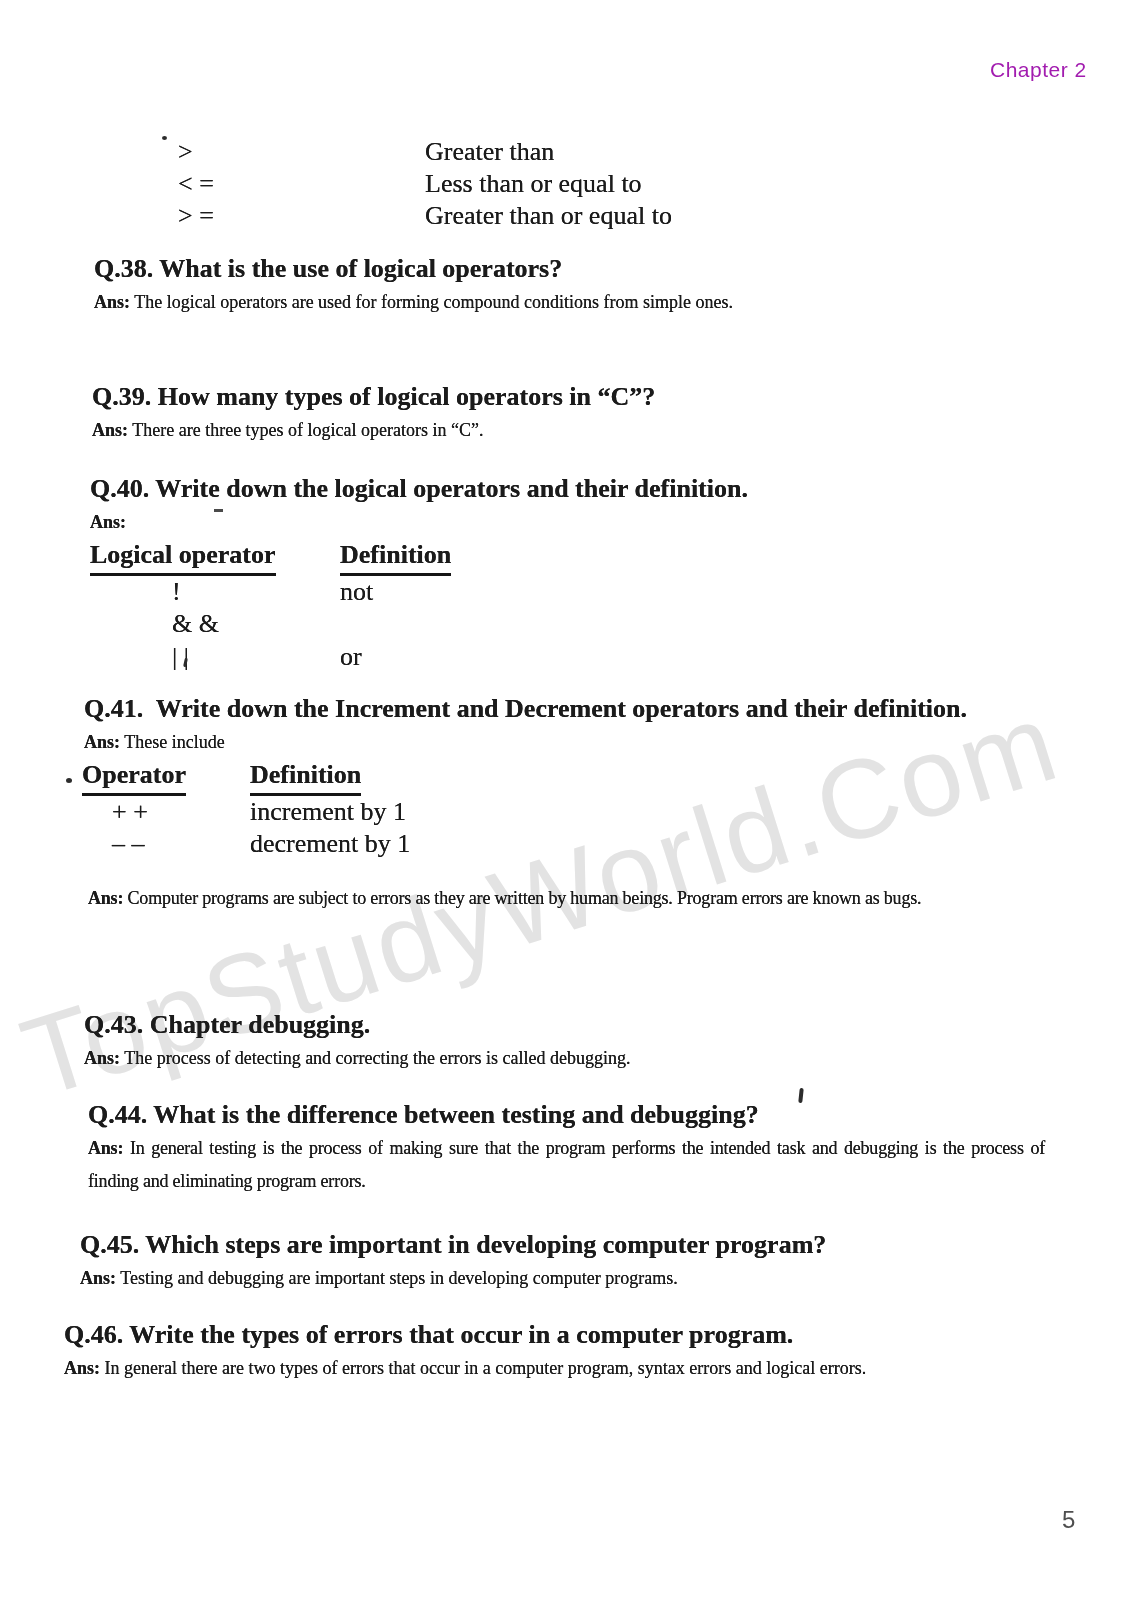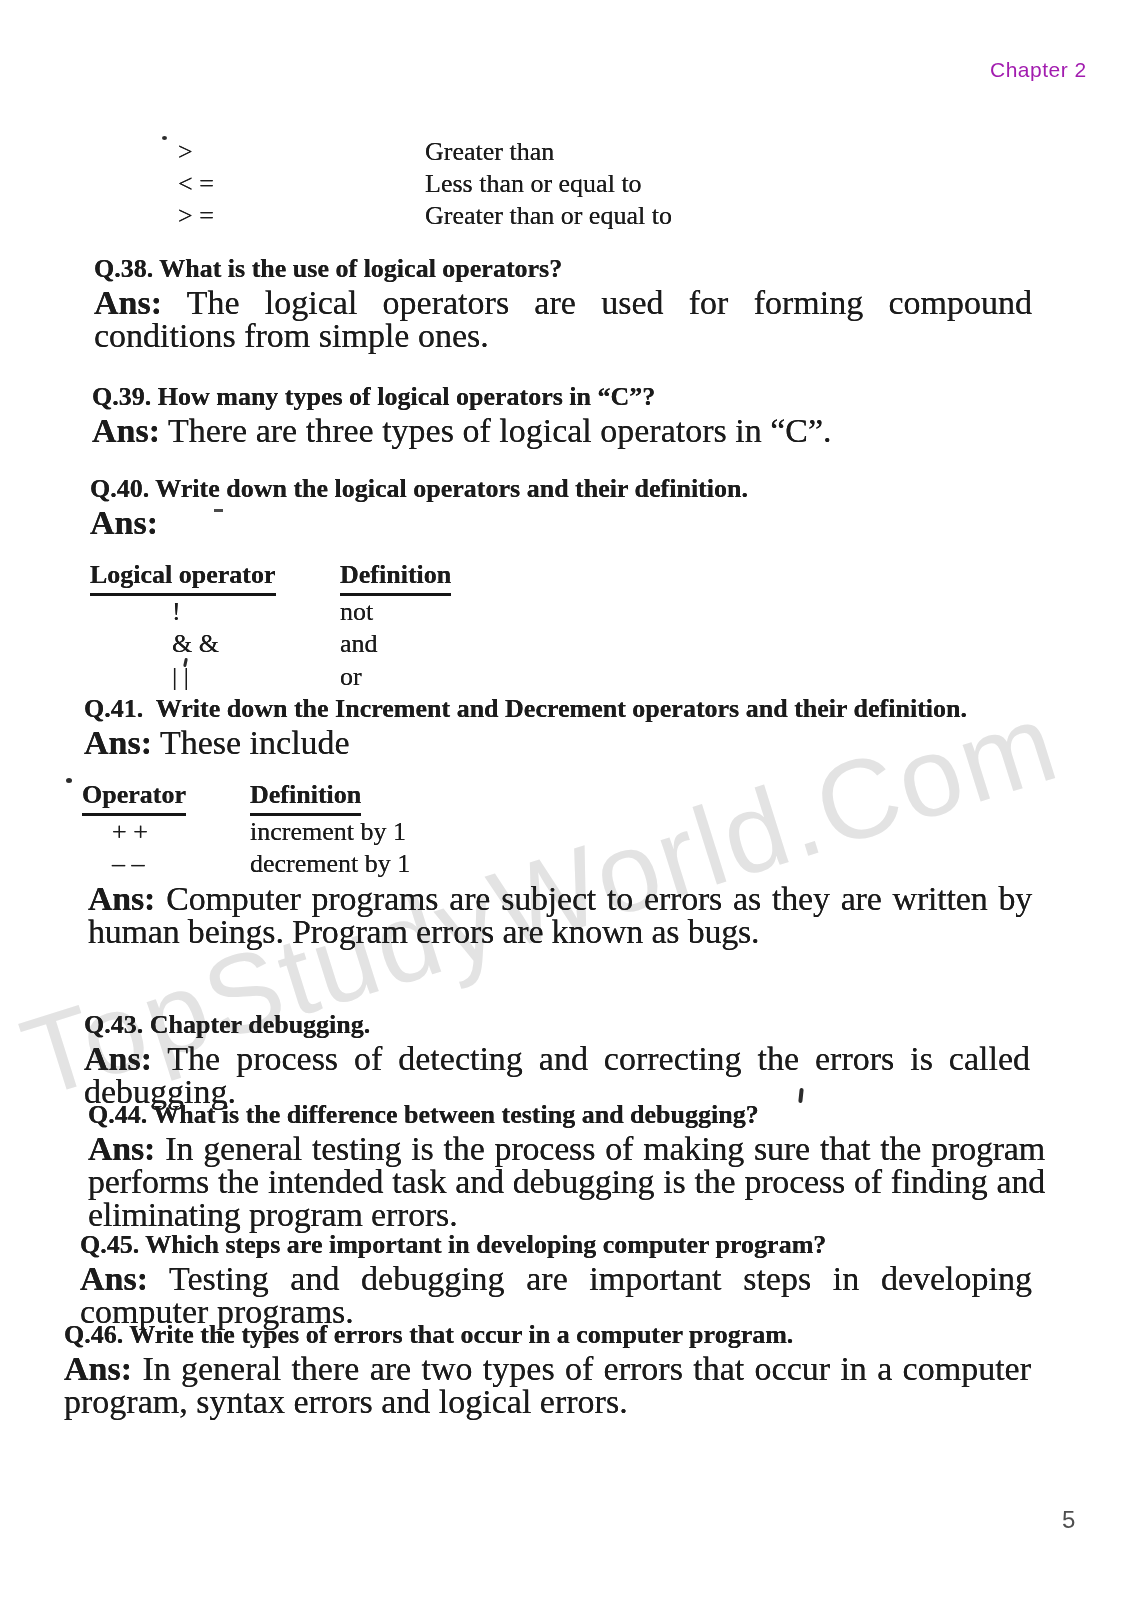--- a/index.html
+++ b/index.html
@@ -37,36 +37,36 @@
     font-size:24px; color:#4f4f4f;
     z-index:1;
   }
   .block { position:absolute; z-index:1; }
   .q-heading {
     margin:0; font-size:26px; font-weight:bold;
     line-height:34px; white-space:pre;
     text-shadow:0 0 0.4px currentColor;
   }
   .ans {
-    margin:0; font-size:34px; line-height:33px;
+    margin:0; font-size:18px; line-height:33px;
     text-align:justify;
     text-shadow:0 0 0.3px currentColor;
   }
   .ans-label { font-weight:bold; }
   
   .relops { font-size:26px; line-height:32px; text-shadow:0 0 0.3px currentColor; }
   .relop-row { display:grid; grid-template-columns:247px auto; }
   
   .optable { font-size:26px; line-height:32.5px; text-shadow:0 0 0.3px currentColor; }
   .optable .trow { display:grid; }
   .t40 .trow { grid-template-columns:250px auto; }
   .t41 .trow { grid-template-columns:168px auto; }
   .t40 .sym { padding-left:82px; }
   .t41 .sym { padding-left:30px; }
-  .thead { font-weight:bold;margin-top:20px; }
+  .thead { font-weight:bold; }
   .ul { display:inline-block; border-bottom:3px solid #151515; padding-bottom:1px; }
   
   .artifact { position:absolute; z-index:1; background:#2c2c2c; }
   .dot-gt     { left:162px; top:136px; width:5px; height:4px; border-radius:50%; }
   .dash-q40   { left:214px; top:509px; width:9px;  height:3px; background:#4a4a4a; }
   .bullet-q41 { left:66px;  top:778px; width:6px;  height:5px; border-radius:50%; }
   .comma-pipe { left:184px; top:658px; width:3px;  height:9px; border-radius:2px; transform:rotate(12deg); }
   .apost-q43  { left:799px; top:1088px; width:4px; height:15px; border-radius:2px; transform:rotate(6deg); }
 </style>
 </head>
@@ -110,21 +110,20 @@
       <div class="trow thead">
         <span><span class="ul">Logical operator</span></span>
         <span><span class="ul">Definition</span></span>
       </div>
       <div class="trow">
         <span class="sym">!</span>
         <span>not</span>
       </div>
       <div class="trow">
         <span class="sym">&amp; &amp;</span>
-        <span>and</span>
       </div>
       <div class="trow">
         <span class="sym">| |</span>
         <span>or</span>
       </div>
     </div>
   </section>
 
   <section class="block" style="left:84px; top:692px; width:951px;">
     <h2 class="q-heading">Q.41.  Write down the Increment and Decrement operators and their definition.</h2>

